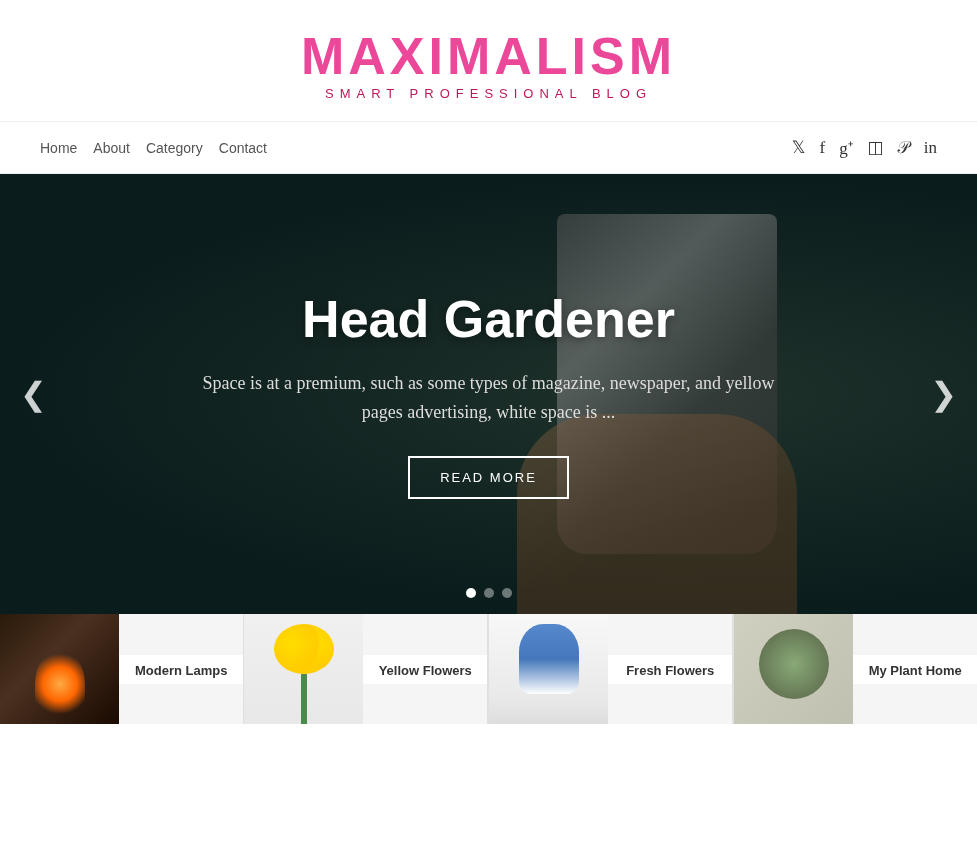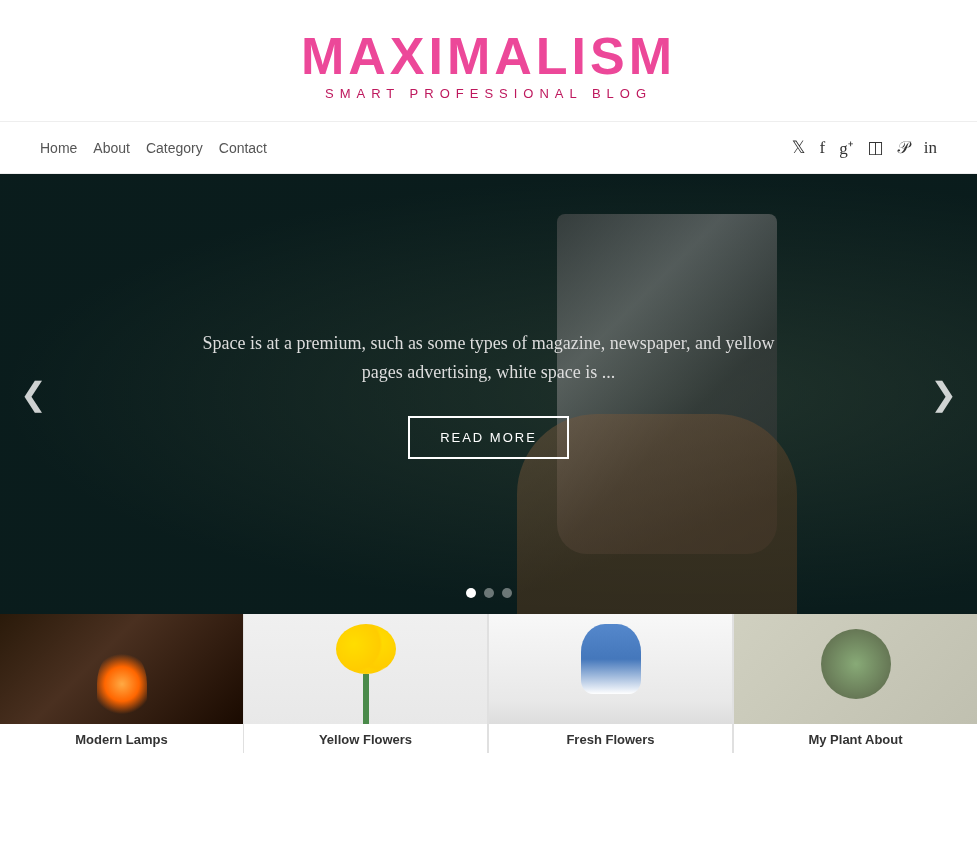--- a/index.html
+++ b/index.html
@@ -162,21 +162,21 @@
 
     
     .thumbnails-row {
       display: flex;
       width: 100%;
       background: #f5f5f5;
     }
     .thumb-item {
       flex: 1;
       display: flex;
-      flex-direction: column;
+      flex-direction: row;
       align-items: center;
     }
     .thumb-img {
       width: 100%;
       height: 110px;
       object-fit: cover;
       display: block;
     }
     
     .thumb-modern-lamps {
@@ -325,20 +325,21 @@
 </nav>
 
 <section class="hero-slider">
   <div class="hero-bg"></div>
   <div class="hero-mug"></div>
   <div class="hero-hand"></div>
 
   <button class="slider-arrow slider-arrow-left">❮</button>
 
   <div class="hero-content">
+    <h1 class="hero-title">Head Gardener</h1>
     <p class="hero-desc">Space is at a premium, such as some types of magazine, newspaper, and yellow pages advertising, white space is ...</p>
     <button class="hero-btn">READ MORE</button>
   </div>
 
   <button class="slider-arrow slider-arrow-right">❯</button>
 
   <div class="slider-dots">
     <div class="dot active"></div>
     <div class="dot"></div>
     <div class="dot"></div>
@@ -358,15 +359,15 @@
   <div class="thumb-divider"></div>
   <div class="thumb-divider"></div>
   <div class="thumb-item">
     <div class="thumb-img thumb-fresh-flowers"></div>
     <div class="thumb-label">Fresh Flowers</div>
   </div>
   <div class="thumb-divider"></div>
   <div class="thumb-divider"></div>
   <div class="thumb-item">
     <div class="thumb-img thumb-my-plant"></div>
-    <div class="thumb-label">My Plant About</div>
+    <div class="thumb-label">My Plant Home</div>
   </div>
 </div>
 
 </body></html>

